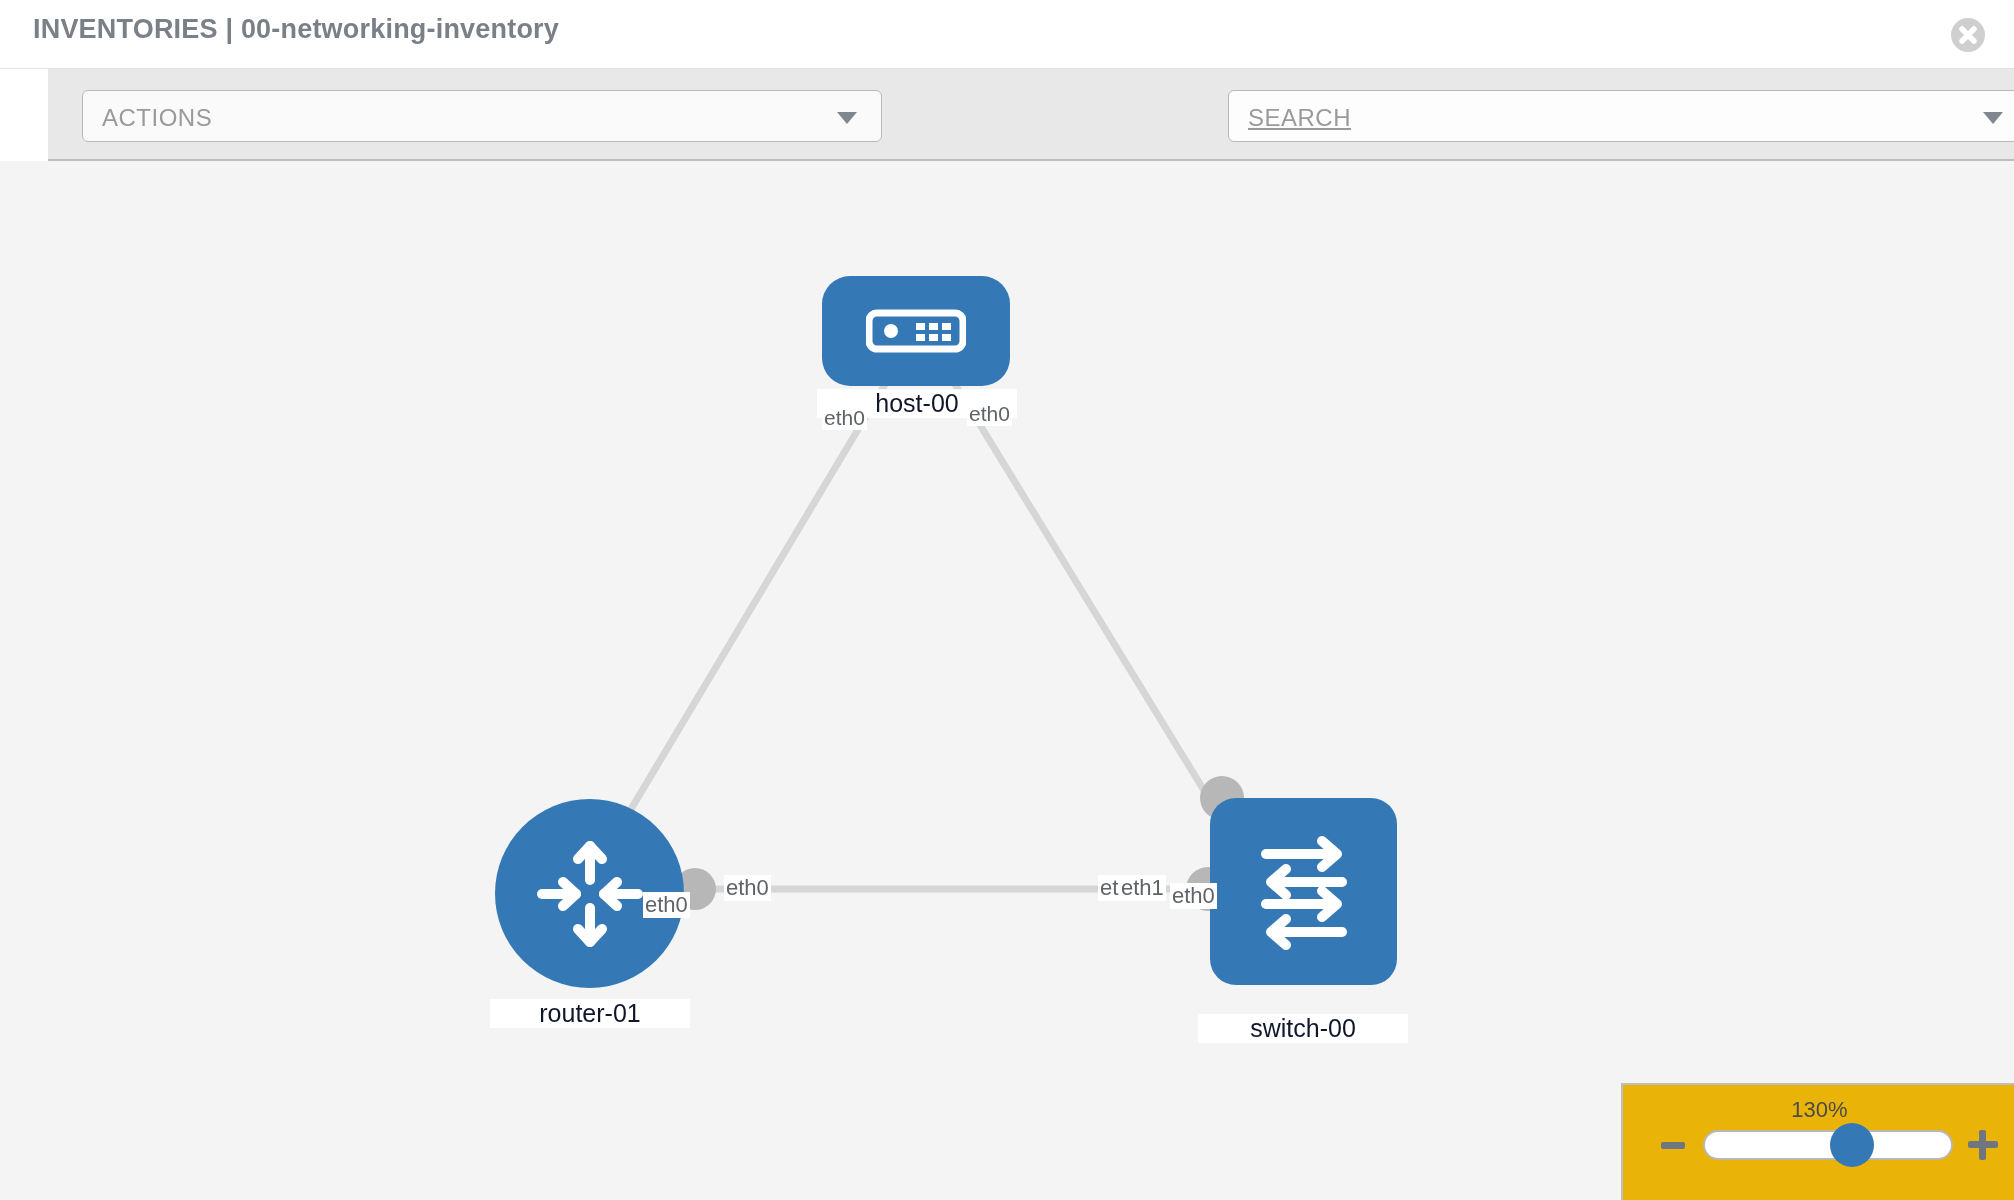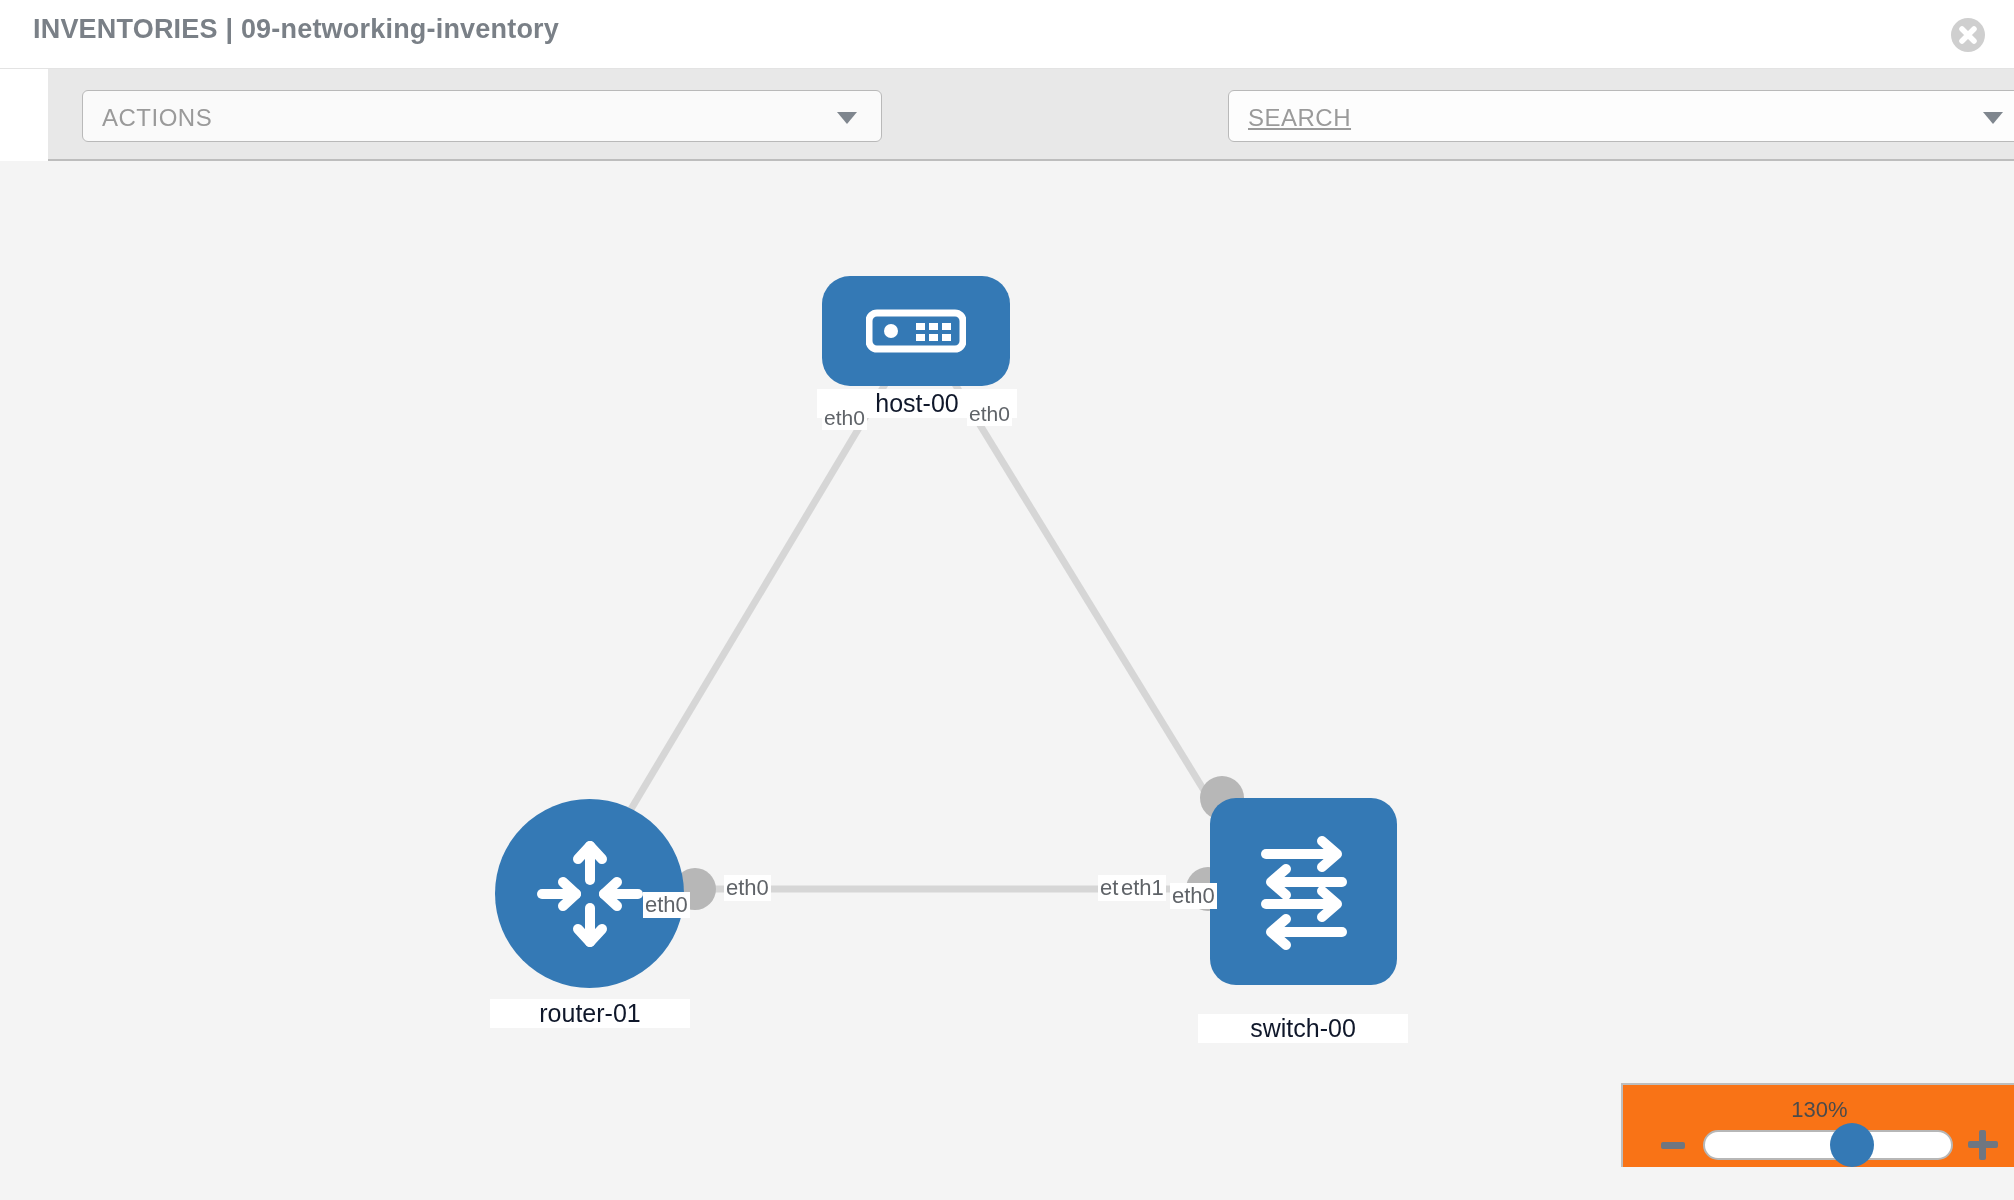--- a/index.html
+++ b/index.html
@@ -183,22 +183,22 @@
     text-align: right;
   }
   .edge-label.small { font-size: 21px; }
 
   
   .zoom-panel {
     position: absolute;
     left: 1621px;
     top: 1083px;
     width: 393px;
-    height: 84px;
-    background: #f97316;
+    height: 118px;
+    background: #eab308;
     border-top: 2px solid #bdbdbd;
     border-left: 2px solid #bdbdbd;
   }
   .zoom-value {
     position: absolute;
     top: 12px;
     left: 0;
     width: 393px;
     text-align: center;
     font-size: 22px;
@@ -252,21 +252,21 @@
     background: #3479b5;
     cursor: pointer;
   }
 </style>
 </head>
 <body>
 
 <div id="app">
 
   <div class="header">
-    <div class="header-title">INVENTORIES | 09-networking-inventory</div>
+    <div class="header-title">INVENTORIES | 00-networking-inventory</div>
     <div class="close-btn">
       <svg width="34" height="34" viewBox="0 0 34 34">
         <path d="M11 11 L23 23 M23 11 L11 23" stroke="#ffffff" stroke-width="5.5" stroke-linecap="round"></path>
       </svg>
     </div>
   </div>
 
   <div class="toolbar">
 
     <div class="actions-select">

